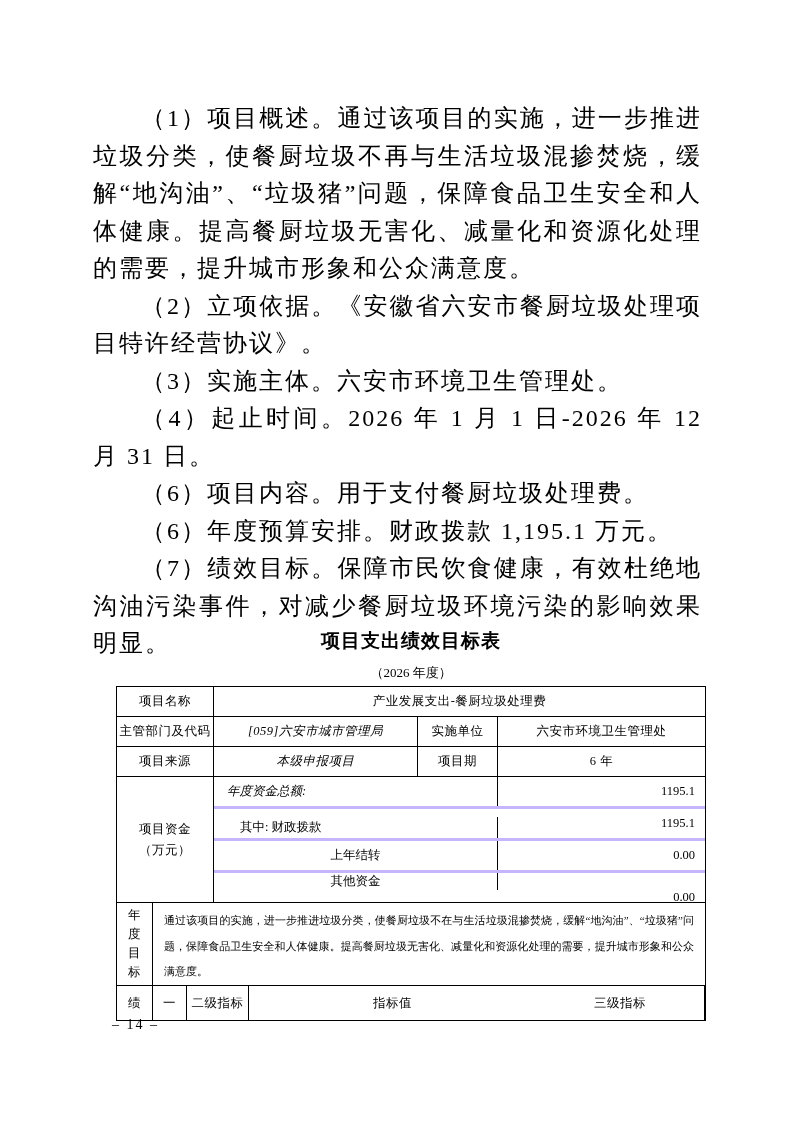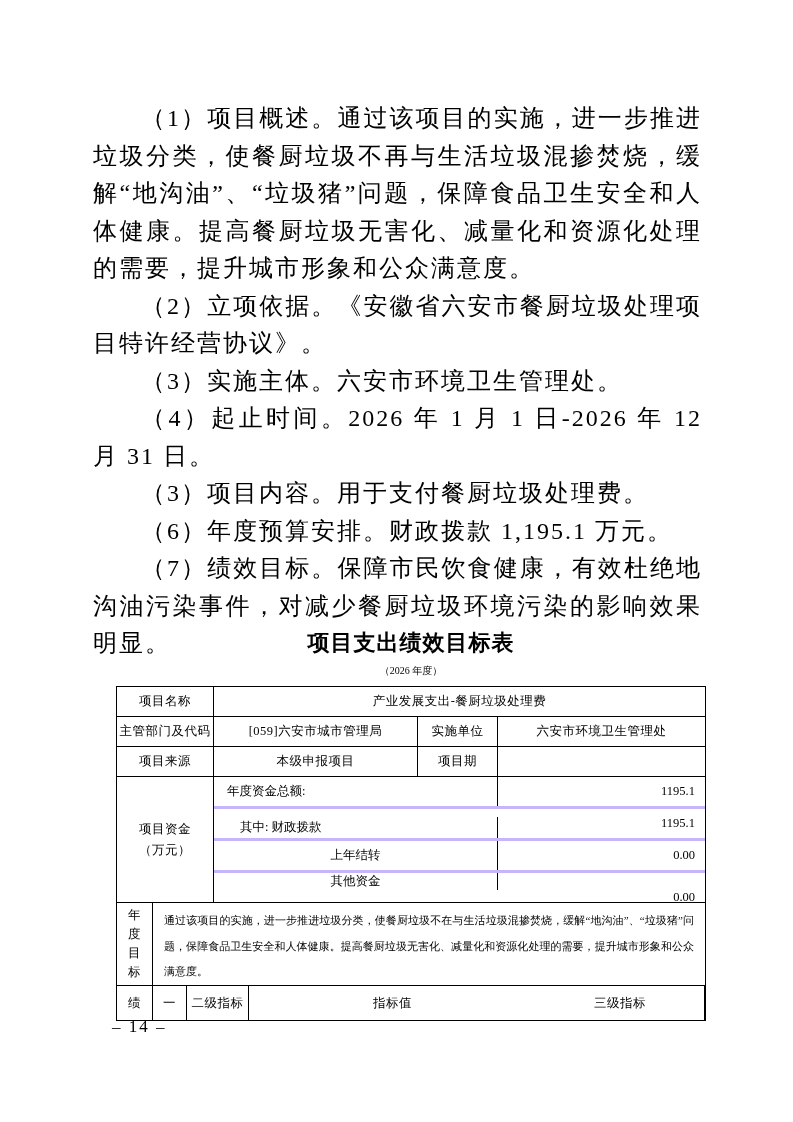--- a/index.html
+++ b/index.html
@@ -23,42 +23,42 @@
     letter-spacing:2px;
     text-align:justify;
   }
   
   .doc-title{
     position:absolute;left:116px;top:628px;width:590px;
     margin:0;
     text-align:center;
     font-family:"Liberation Sans", sans-serif;
     font-weight:bold;
-    font-size:22px;
+    font-size:19px;
     letter-spacing:1px;
   }
   .doc-subtitle{
     position:absolute;left:116px;top:664px;width:590px;
     text-align:center;
-    font-size:10px;
+    font-size:13px;
   }
   
   .perf-table{
     position:absolute;left:116px;top:686px;width:590px;
     border:1px solid #000;
     box-sizing:border-box;
     font-size:12.5px;
   }
   .tr{display:flex;border-bottom:1px solid #000;}
   .perf-table > .tr:last-child{border-bottom:none;}
   .td{border-right:1px solid #000;box-sizing:border-box;}
   .td.last{border-right:none;}
   .c{display:flex;align-items:center;justify-content:center;text-align:center;letter-spacing:0.5px;}
   .w-label{width:97px;}
-  .w-204{width:204px;}
+  .w-204{width:204px;font-style:italic;}
   .w-80{width:80px;}
   .w-36{width:36px;}
   .w-34{width:34px;}
   .w-62{width:62px;}
   .w-169{width:169px;}
   .flex1{flex:1;min-width:0;}
   .r-std{height:29px;}
   .fund-rows{display:flex;flex-direction:column;}
   .fund-row{display:flex;border-bottom:3px solid #c4b5fd;height:29px;}
   .fund-rows .fund-row:last-child{border-bottom:none;flex-direction:column;}
@@ -77,36 +77,36 @@
   }
   .vert{
     width:1.15em;
     line-height:19px;
     word-break:break-all;
     text-align:center;
   }
   .r-ind{height:34px;}
   .page-number{
     position:absolute;left:112px;top:1017px;
-    font-size:17px;
+    font-size:14px;
     letter-spacing:2px;
     text-align:right;
   }
 </style>
 </head>
 <body>
 
 <div class="page">
 
   <section class="content">
     <p>（1）项目概述。通过该项目的实施，进一步推进垃圾分类，使餐厨垃圾不再与生活垃圾混掺焚烧，缓解“地沟油”、“垃圾猪”问题，保障食品卫生安全和人体健康。提高餐厨垃圾无害化、减量化和资源化处理的需要，提升城市形象和公众满意度。</p>
     <p>（2）立项依据。《安徽省六安市餐厨垃圾处理项目特许经营协议》。</p>
     <p>（3）实施主体。六安市环境卫生管理处。</p>
     <p>（4）起止时间。2026 年 1 月 1 日-2026 年 12 月 31 日。</p>
-    <p>（3）项目内容。用于支付餐厨垃圾处理费。</p>
+    <p>（6）项目内容。用于支付餐厨垃圾处理费。</p>
     <p>（6）年度预算安排。财政拨款 1,195.1 万元。</p>
     <p>（7）绩效目标。保障市民饮食健康，有效杜绝地沟油污染事件，对减少餐厨垃圾环境污染的影响效果明显。</p>
   </section>
 
   <h2 class="doc-title">项目支出绩效目标表</h2>
   <div class="doc-subtitle">（2026 年度）</div>
 
   <div class="perf-table">
 
     <div class="tr r-std">
@@ -118,20 +118,21 @@
       <div class="td w-label c">主管部门及代码</div>
       <div class="td w-204 c">[059]六安市城市管理局</div>
       <div class="td w-80 c">实施单位</div>
       <div class="td flex1 c last">六安市环境卫生管理处</div>
     </div>
 
     <div class="tr r-std">
       <div class="td w-label c">项目来源</div>
       <div class="td w-204 c">本级申报项目</div>
       <div class="td w-80 c">项目期</div>
+      <div class="td flex1 c last">6 年</div>
     </div>
 
     <div class="tr">
       <div class="td w-label c">
         <div class="fund-label-inner">
           <div>项目资金</div>
           <div>（万元）</div>
         </div>
       </div>
       <div class="fund-rows flex1 last">

